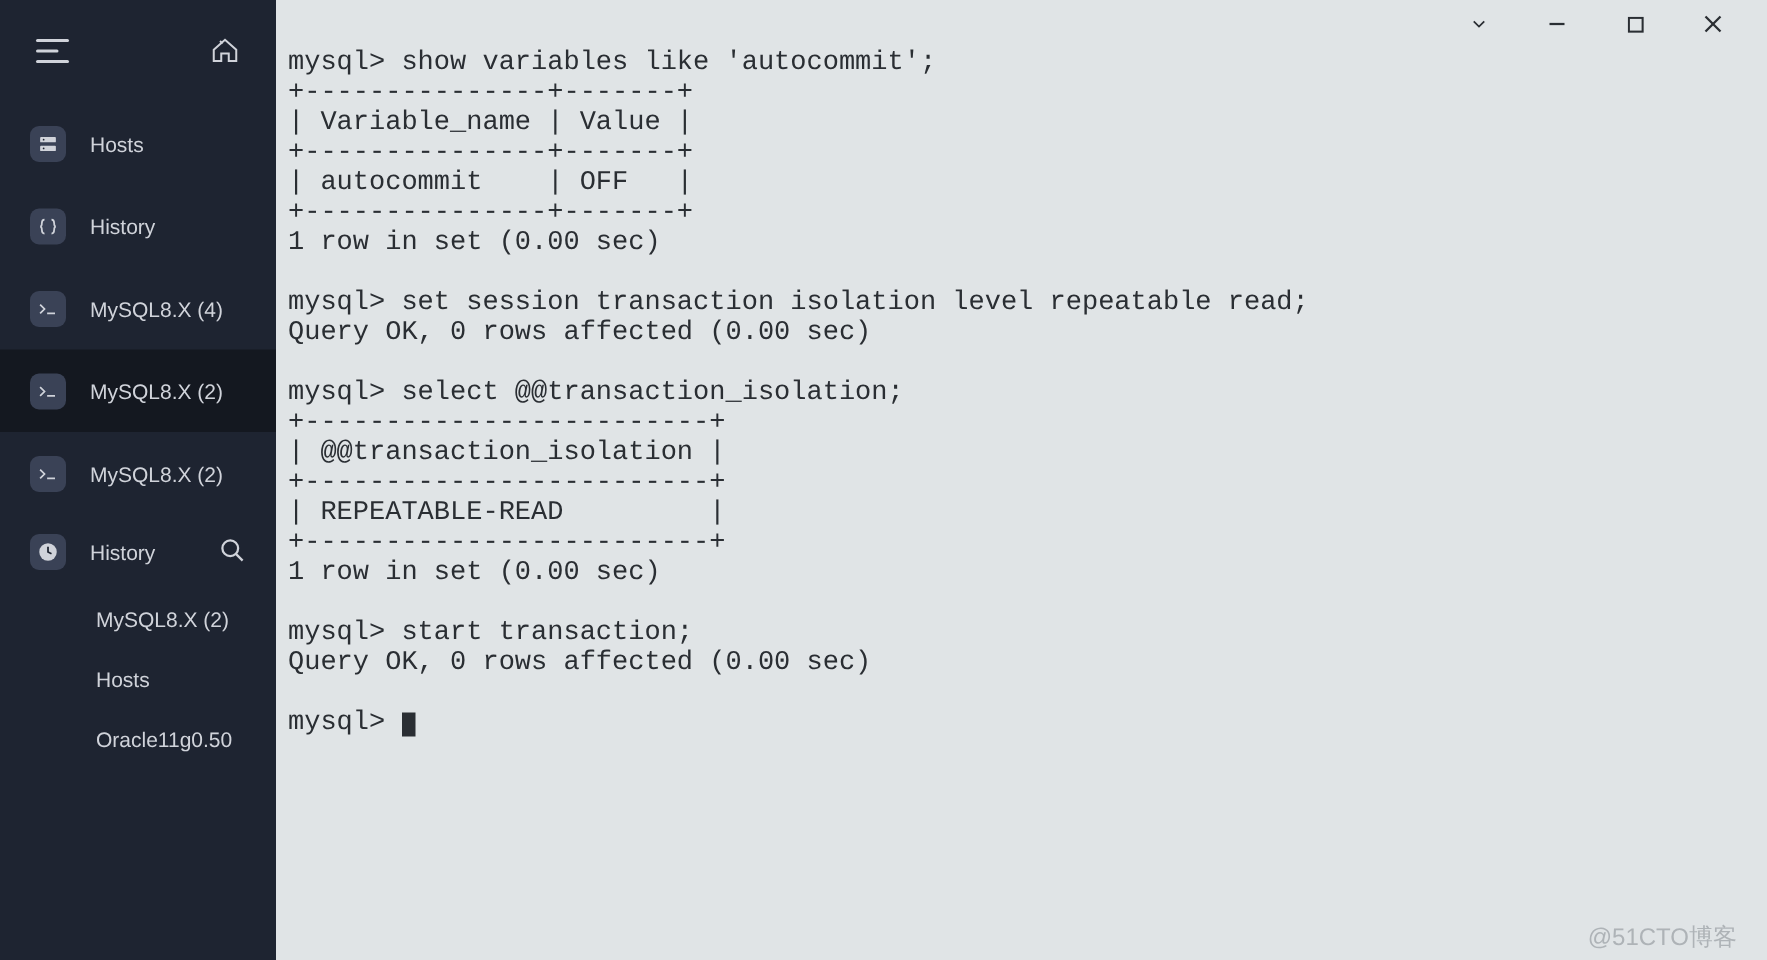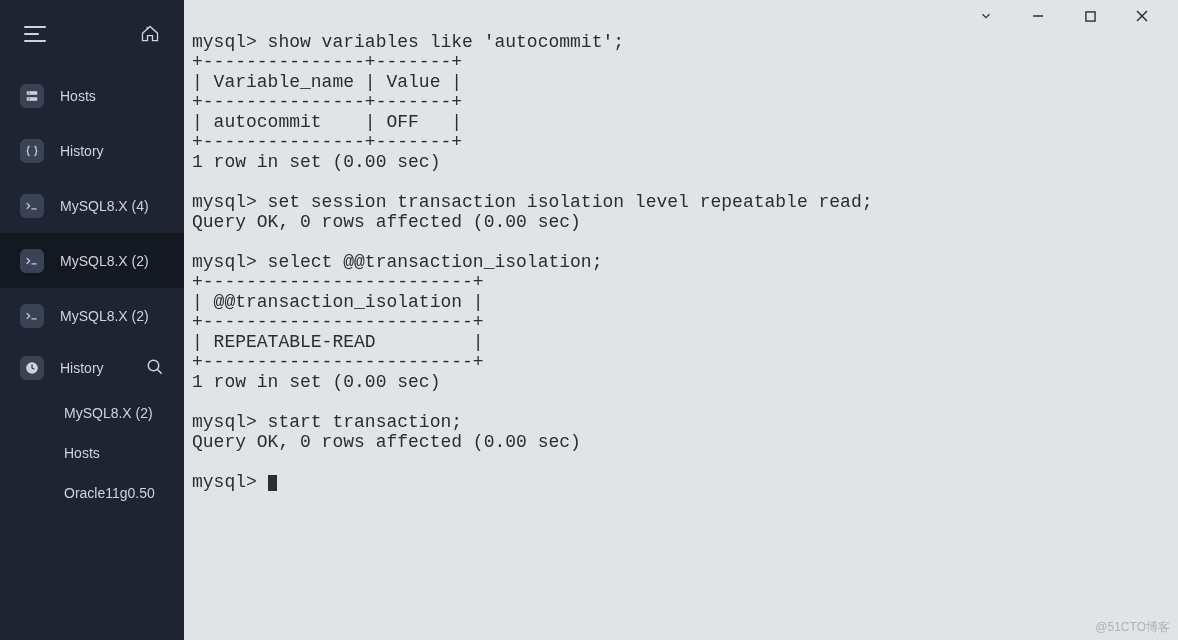--- a/index.html
+++ b/index.html
@@ -129,23 +129,23 @@
     .cursor {
       display: inline-block;
       width: 9px;
       height: 16px;
       background: #2a2e33;
       vertical-align: text-bottom;
       margin-bottom: 1px;
     }
     .watermark {
       position: absolute;
-      right: 8px;
+      right: 20px;
       bottom: 4px;
-      font-size: 12px;
+      font-size: 16px;
       color: #aeb3b7;
     }
   </style>
 </head>
 <body>
 
 <div class="sidebar">
   <div class="sidebar-header">
     <div class="hamburger">
       <span></span>

